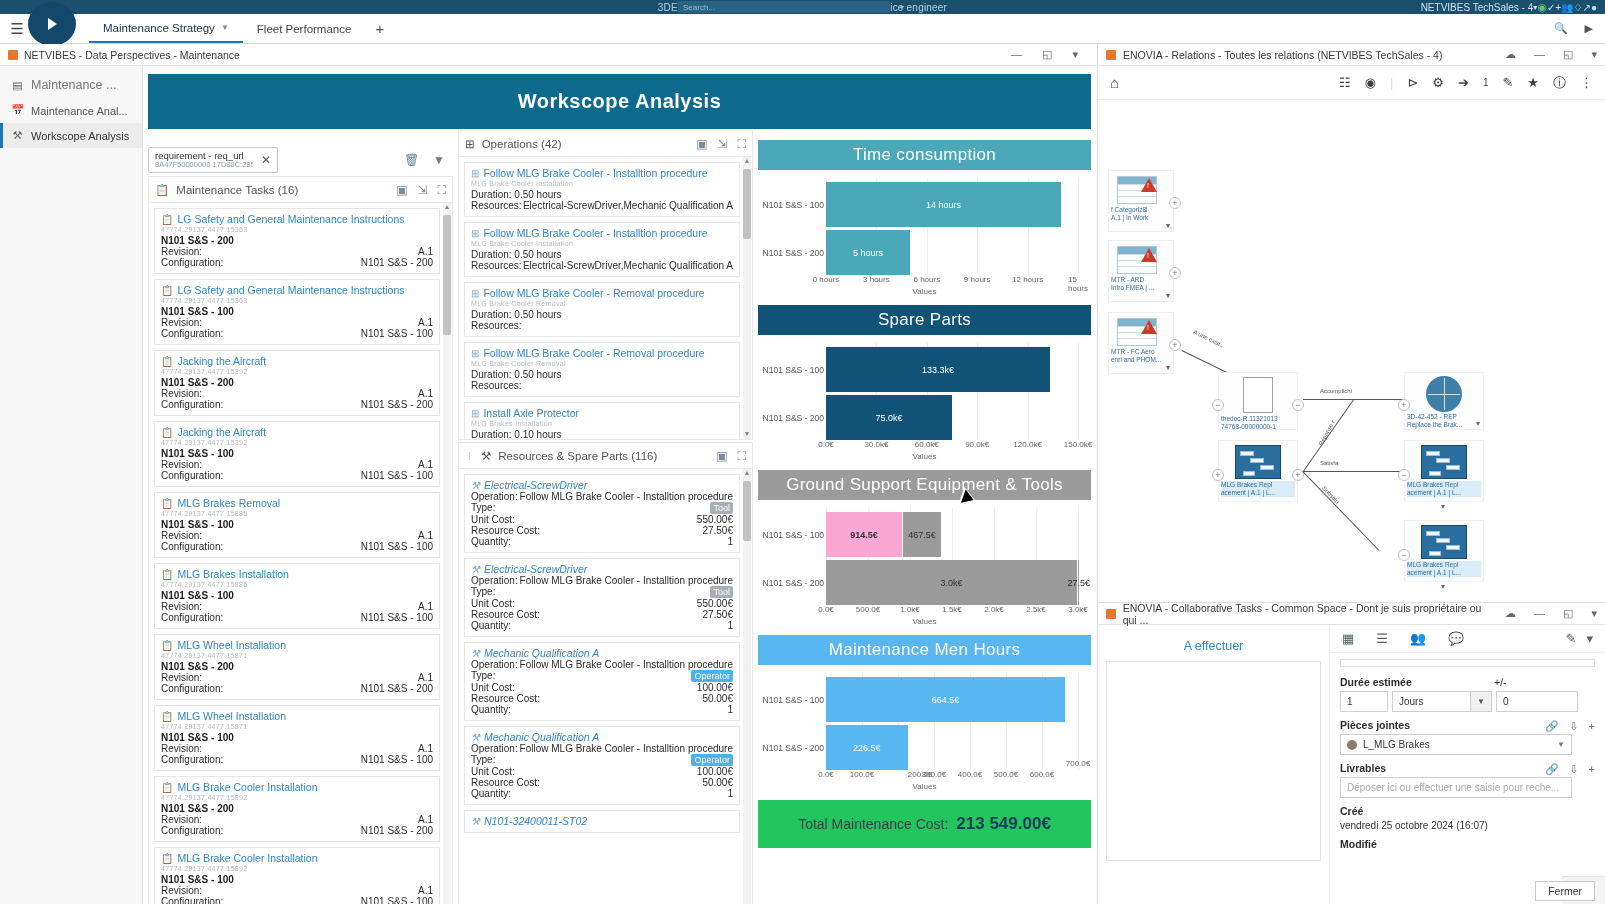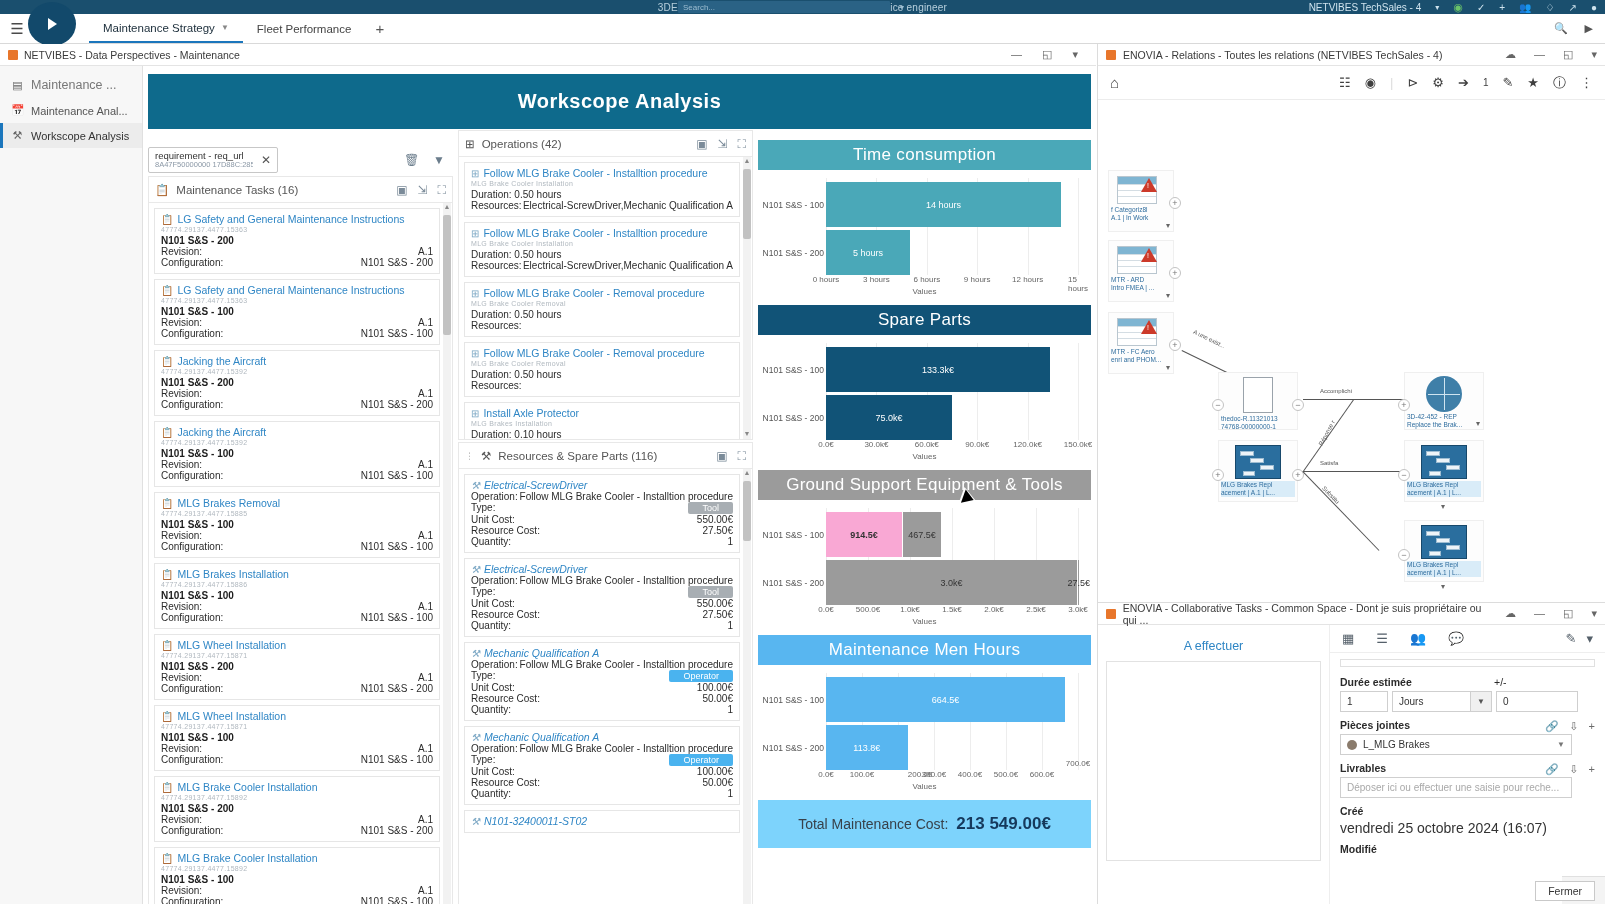--- a/index.html
+++ b/index.html
@@ -11,21 +11,21 @@
     background: #ffffff;
   }
 
   
   .top-bar {
     position:absolute; left:0; top:0; width:1605px; height:14px;
     background:#1a4f6e; color:#cfe3ee; font-size:10px;
     display:flex; align-items:center; justify-content:center;
   }
   .top-bar .tb-title { opacity:.85; letter-spacing:.2px; }
-  .top-bar .tb-right { position:absolute; right:8px; display:flex; gap:14px; align-items:center;}
+  .top-bar .tb-right { position:absolute; right:8px; display:flex; align-items:center;}
 
   
   .app-header {
     position:absolute; left:0; top:14px; width:1605px; height:30px;
     background:#ffffff; border-bottom:1px solid #d9d9d9;
     display:flex; align-items:stretch;
   }
   .hamburger {
     width:34px; display:flex; align-items:center; justify-content:center;
     color:#4a4a4a; font-size:15px;
@@ -113,21 +113,21 @@
   .card {
     border:1px solid #e6e6e6; background:#fff; margin:5px 5px 0 5px;
     padding:4px 6px 5px 6px;
   }
   .card-title { color:#2f86c5; font-size:10.5px; display:flex; align-items:center; gap:4px;}
   .card-title .ci { color:#7ba7c4; font-size:10px;}
   .card-sub { font-size:7px; color:#b0b8bf; letter-spacing:.3px; margin:1px 0 2px 0;}
   .card-line { font-size:10px; color:#2b2b2b; display:flex; justify-content:space-between; }
   .card-strong { font-size:10px; color:#1c1c1c; font-weight:bold;}
   .badge {
-    font-size:9px; color:#fff; padding:0 14px; border-radius:2px; line-height:12px; display:inline-block;
+    font-size:9px; color:#fff; padding:0 3px; border-radius:2px; line-height:12px; display:inline-block;
   }
   .badge.tool { background:#a8aeb3; }
   .badge.operator { background:#4ab3ef; }
   .card-title.ital { font-style:italic; }
 
   
   .vrail {
     position:absolute; right:1px; top:0; width:8px; height:100%;
     background:#f2f2f2;
   }
@@ -144,21 +144,21 @@
   .chart-area { position:relative; height:135px; background:#fff;}
   .cat-label {
     position:absolute; left:4px; font-size:8.5px; color:#555; width:62px; text-align:right;
   }
   .bar { position:absolute; display:flex; align-items:center; justify-content:center; color:#fff; font-size:9px;}
   .bar.dark-txt { color:#333; }
   .gridline { position:absolute; top:8px; bottom:30px; width:1px; background:#ededed; }
   .axis-tick { position:absolute; font-size:8px; color:#666; transform:translateX(-50%); }
   .axis-name { position:absolute; width:100%; text-align:center; font-size:8px; color:#666;}
   .total-banner {
-    height:48px; background:#7dd3fc; display:flex; align-items:center; justify-content:center;
+    height:48px; background:#22c55e; display:flex; align-items:center; justify-content:center;
     gap:8px; font-size:14px; color:#38414a;
   }
   .total-banner .tval { font-size:17px; font-weight:bold; color:#15395c;}
 
   
   .rel-win { position:absolute; left:1097px; top:44px; width:508px; height:558px; background:#fff; border-left:1px solid #dcdcdc;}
   .win-title {
     height:22px; display:flex; align-items:center; gap:7px; padding:0 8px;
     border-bottom:1px solid #e4e4e4; font-size:10.5px; color:#3a3a3a;
   }
@@ -783,21 +783,21 @@
           <div class="gridline" style="left: 104px;"></div>
           <div class="gridline" style="left: 140px;"></div>
           <div class="gridline" style="left: 176px;"></div>
           <div class="gridline" style="left: 212px;"></div>
           <div class="gridline" style="left: 248px;"></div>
           <div class="gridline" style="left: 284px;"></div>
           <div class="gridline" style="left: 320px;"></div>
           <div class="cat-label" style="top: 29.5px;">N101 S&amp;S - 100</div>
           <div class="bar" style="left: 68px; top: 12px; width: 239.22px; height: 45px; background: rgb(88, 182, 240);">664.5€</div>
           <div class="cat-label" style="top: 77.5px;">N101 S&amp;S - 200</div>
-          <div class="bar" style="left: 68px; top: 60px; width: 81.54px; height: 45px; background: rgb(88, 182, 240);">113.8€</div>
+          <div class="bar" style="left: 68px; top: 60px; width: 81.54px; height: 45px; background: rgb(88, 182, 240);">226.5€</div>
           <div class="axis-tick" style="left: 68px; top: 105px;">0.0€</div>
           <div class="axis-tick" style="left: 104px; top: 105px;">100.0€</div>
           <div class="axis-tick" style="left: 140px; top: 105px; padding-left: 44px;">200.0€</div>
           <div class="axis-tick" style="left: 176px; top: 105px;">300.0€</div>
           <div class="axis-tick" style="left: 212px; top: 105px;">400.0€</div>
           <div class="axis-tick" style="left: 248px; top: 105px;">500.0€</div>
           <div class="axis-tick" style="left: 284px; top: 105px;">600.0€</div>
           <div class="axis-tick" style="left: 320px; top: 94px;">700.0€</div>
           <div class="axis-name" style="top: 117px;">Values</div>
         </div>
@@ -1023,21 +1023,21 @@
         <div class="fl">Livrables</div>
         <div style="display:flex;gap:10px;margin-top:6px;">
           <span class="ico-mini">🔗</span>
           <span class="ico-mini">⇩</span>
           <span class="ico-mini">+</span>
         </div>
       </div>
       <div class="inp ph" style="width:232px;">Déposer ici ou effectuer une saisie pour reche...</div>
 
       <div class="fl">Créé</div>
-      <div style="font-size:14px;color:#333;">vendredi 25 octobre 2024 (16:07)</div>
+      <div style="font-size:10px;color:#333;">vendredi 25 octobre 2024 (16:07)</div>
       <div class="fl">Modifié</div>
     </div>
 
     <div class="ct-footer">
       <button class="btn-close">Fermer</button>
     </div>
   </div>
 </div>
 
 </body></html>

